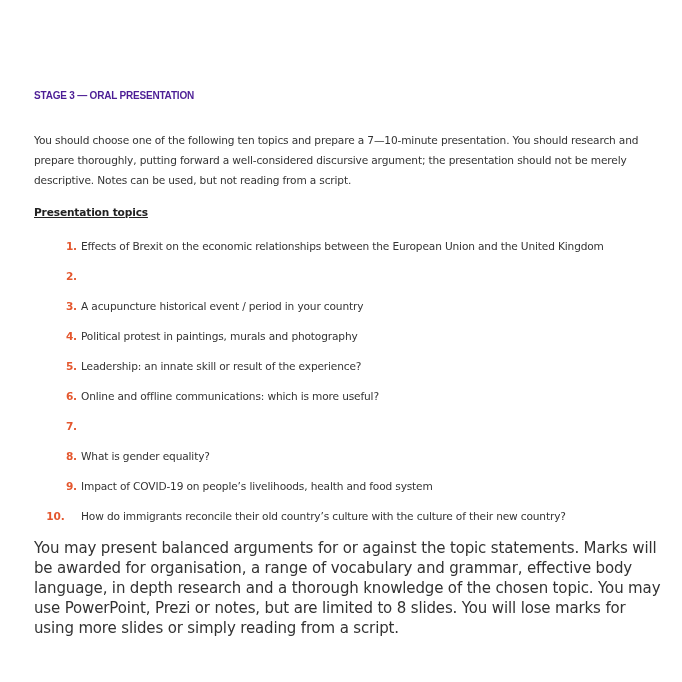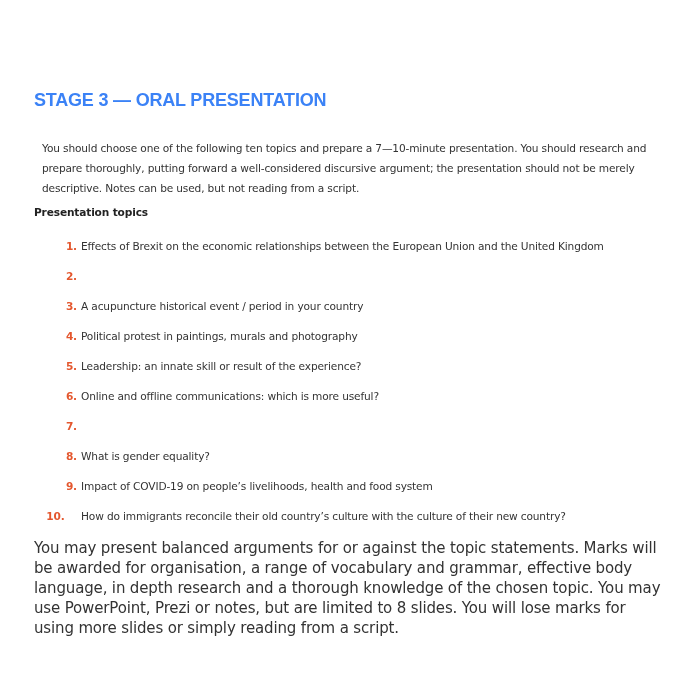--- a/index.html
+++ b/index.html
@@ -21,45 +21,46 @@
       top: 0;
       width: 630px;
     }
     .title {
       position: absolute;
       top: 90px;
       left: 0;
       margin: 0;
       font-family: "Liberation Sans", sans-serif;
       font-weight: bold;
-      font-size: 18px;
+      font-size: 10px;
       letter-spacing: -0.2px;
-      color: #3b82f6;
+      color: #4c1d95;
       white-space: nowrap;
     }
     .intro {
       position: absolute;
       top: 130px;
       left: 0;
       width: 628px;
-      margin: 8px;
+      margin: 0;
       font-size: 10.6px;
       line-height: 20px;
       letter-spacing: -0.15px;
       color: #333333;
     }
     .subhead {
       position: absolute;
       top: 206px;
       left: 0;
       margin: 0;
       font-size: 10.6px;
       font-weight: bold;
       letter-spacing: -0.15px;
       color: #222222;
+      text-decoration: underline;
     }
     .topics {
       position: absolute;
       top: 236px;
       left: 0;
       margin: 0;
       padding: 0;
       list-style: none;
     }
     .topic {

